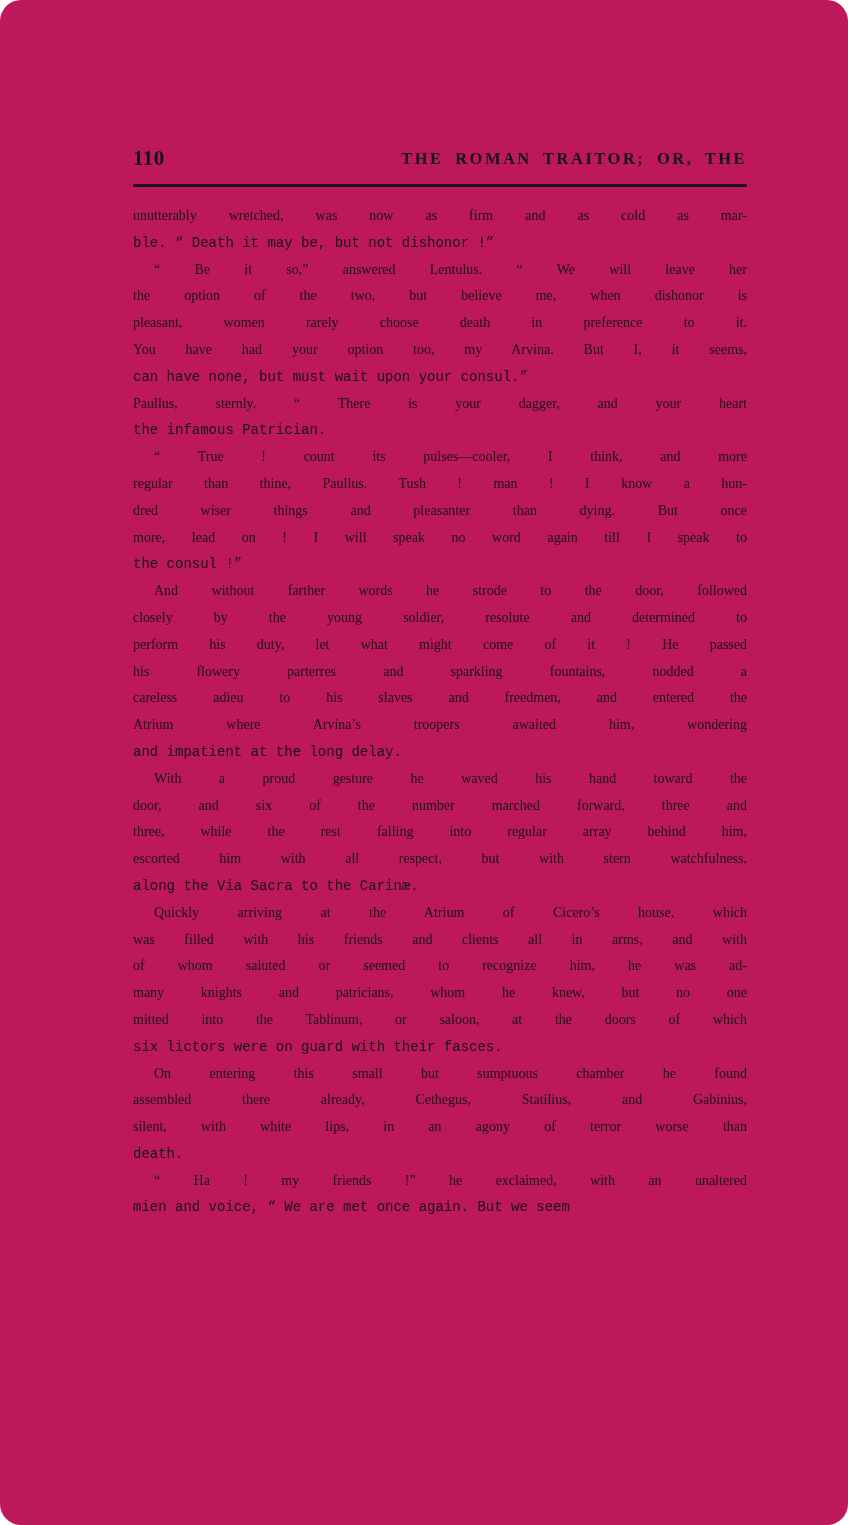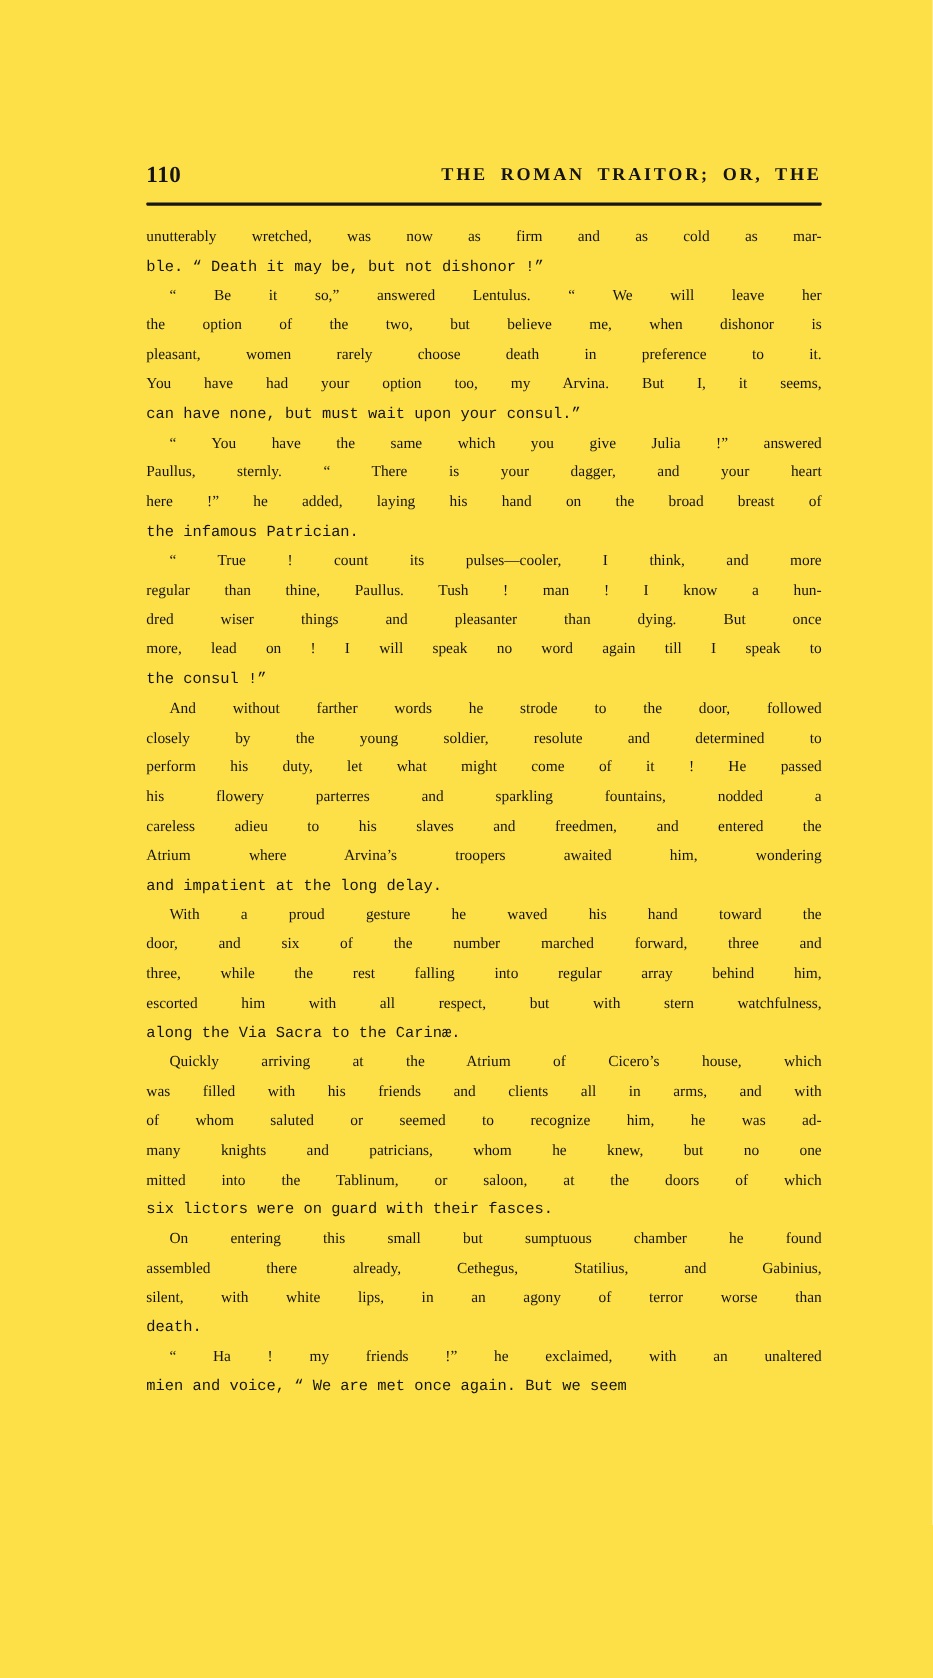--- a/index.html
+++ b/index.html
@@ -4,24 +4,25 @@
 <style>
   html, body {
     margin: 0;
     padding: 0;
     background: #ffffff;
   }
   .page {
     position: relative;
     width: 848px;
     height: 1525px;
-    background: #fde047;
+    background: #be185d;
     overflow: hidden;
     font-family: "Liberation Serif", serif;
     color: #151413;
+    border-radius: 21px;
   }
   .content {
     position: absolute;
     left: 133px;
     top: 146px;
     width: 614px;
   }
   .running-head {
     position: relative;
     height: 30px;
@@ -80,23 +81,21 @@
     </div>
     <div class="head-rule"></div>
     <div class="body-text">
         <div class="line">unutterably wretched, was now as firm and as cold as mar-</div>
         <div class="line last">ble.  “ Death it may be, but not dishonor !”</div>
         <div class="line indent">“ Be it so,” answered Lentulus.  “ We will leave her</div>
         <div class="line">the option of the two, but believe me, when dishonor is</div>
         <div class="line">pleasant, women rarely choose death in preference to it.</div>
         <div class="line">You have had your option too, my Arvina.  But I, it seems,</div>
         <div class="line last">can have none, but must wait upon your consul.”</div>
-        <div class="line indent">“ You have the same which you give Julia !” answered</div>
         <div class="line">Paullus, sternly.  “ There is your dagger, and your heart</div>
-        <div class="line">here !” he added, laying his hand on the broad breast of</div>
         <div class="line last">the infamous Patrician.</div>
         <div class="line indent">“ True !  count its pulses—cooler, I think, and more</div>
         <div class="line">regular than thine, Paullus.  Tush !  man !  I know a hun-</div>
         <div class="line">dred wiser things and pleasanter than dying.  But once</div>
         <div class="line">more, lead on !   I will speak no word again till I speak to</div>
         <div class="line last">the consul !”</div>
         <div class="line indent">And without farther words he strode to the door, followed</div>
         <div class="line">closely by the young soldier, resolute and determined to</div>
         <div class="line">perform his duty, let what might come of it !   He passed</div>
         <div class="line">his flowery parterres and sparkling fountains, nodded a</div>

